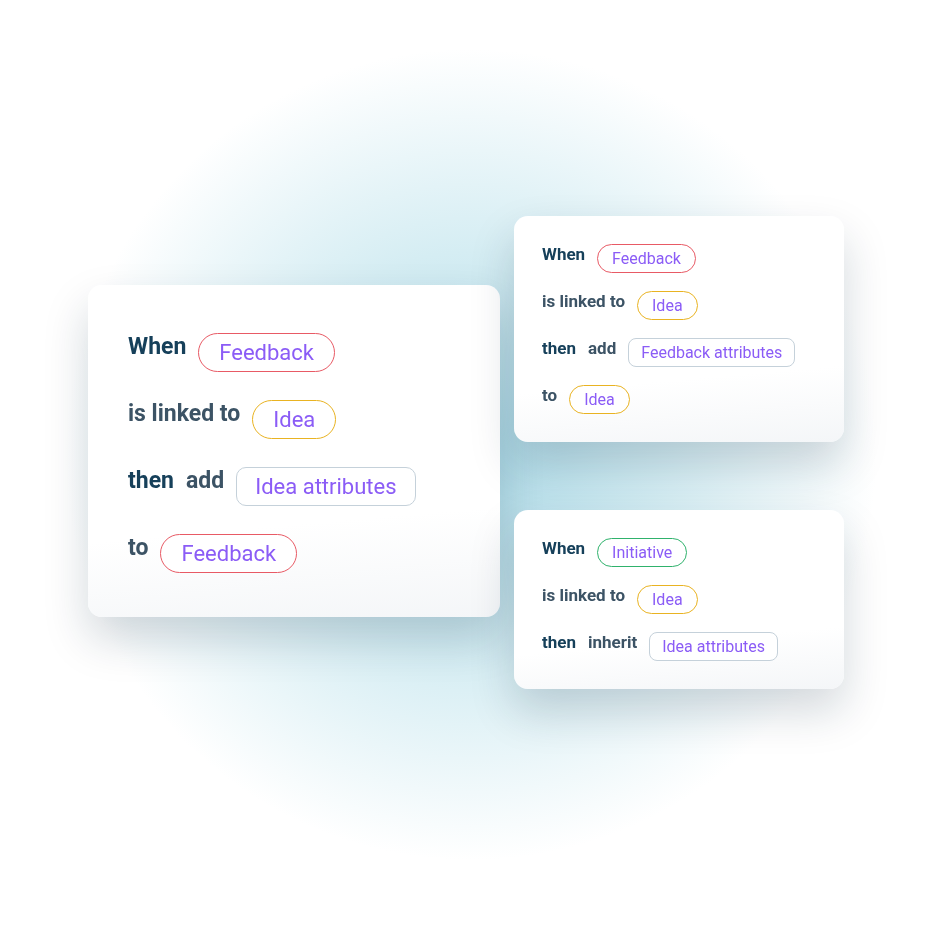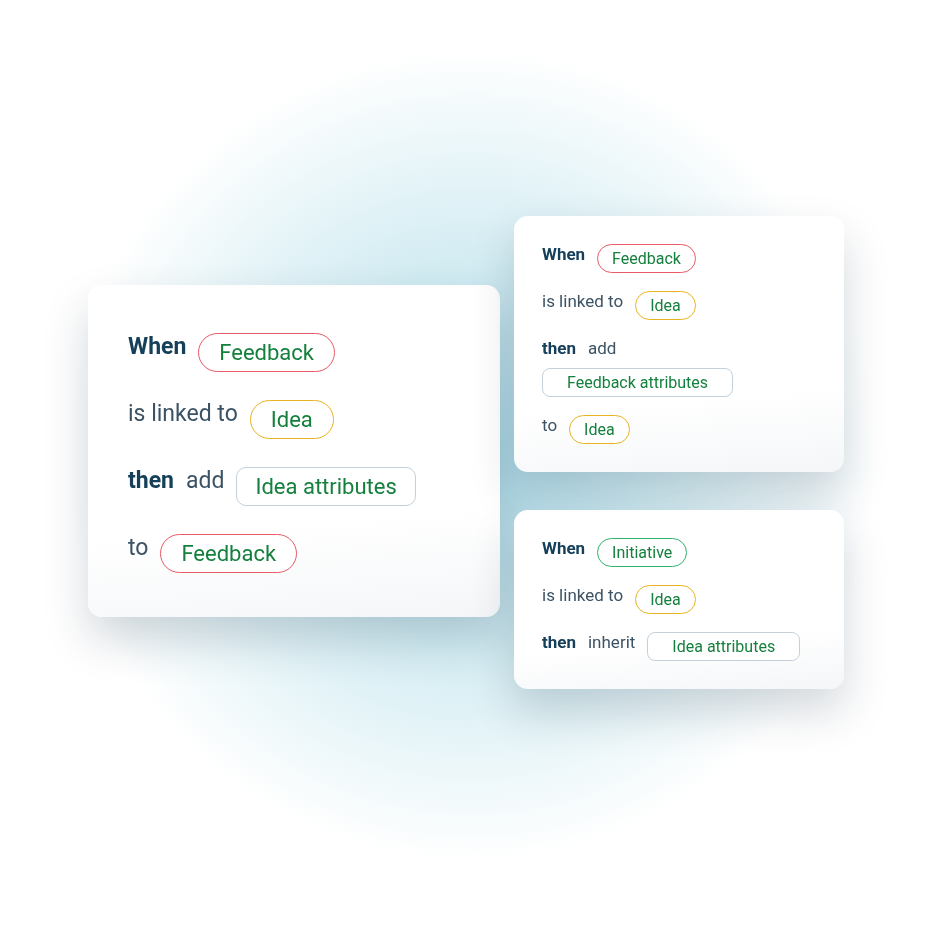--- a/index.html
+++ b/index.html
@@ -48,42 +48,42 @@
     .card.large .row { margin-bottom: 28px; }
     .card.large .row:last-child { margin-bottom: 0; }
     .card.small-top .row, .card.small-bottom .row { margin-bottom: 18px; }
     .card.small-top .row:last-child, .card.small-bottom .row:last-child { margin-bottom: 0; }
     .kw {
       color: #16405a;
       font-weight: 700;
     }
     .plain {
       color: #3c5365;
-      font-weight: 400;
+      font-weight: 700;
     }
     .card.large .kw, .card.large .plain { font-size: 23px; }
     .card.small-top .kw, .card.small-top .plain,
     .card.small-bottom .kw, .card.small-bottom .plain { font-size: 17px; }
     .tag {
       display: inline-flex;
       align-items: center;
       border-radius: 999px;
       background: #ffffff;
-      color: #15803d;
+      color: #8b5cf6;
       font-weight: 400;
       white-space: nowrap;
     }
     .tag.red    { border: 1.6px solid #e85a65; }
     .tag.yellow { border: 1.6px solid #e9b322; }
     .tag.gray   { border: 1.6px solid #c5d1da; border-radius: 10px; }
     .tag.green  { border: 1.6px solid #2fb26c; }
     .card.large .tag { font-size: 22px; padding: 6px 20px; }
     .card.large .tag.gray { padding: 6px 18px; }
     .card.small-top .tag, .card.small-bottom .tag { font-size: 16px; padding: 4px 14px; }
-    .card.small-top .tag.gray, .card.small-bottom .tag.gray { padding: 4px 24px; border-radius: 8px; }
+    .card.small-top .tag.gray, .card.small-bottom .tag.gray { padding: 4px 12px; border-radius: 8px; }
   </style>
 </head>
 <body>
 
 <div class="glow"></div>
 
 <div class="card large">
   <div class="row">
     <span class="kw">When</span>
     <span class="tag red">Feedback</span>

